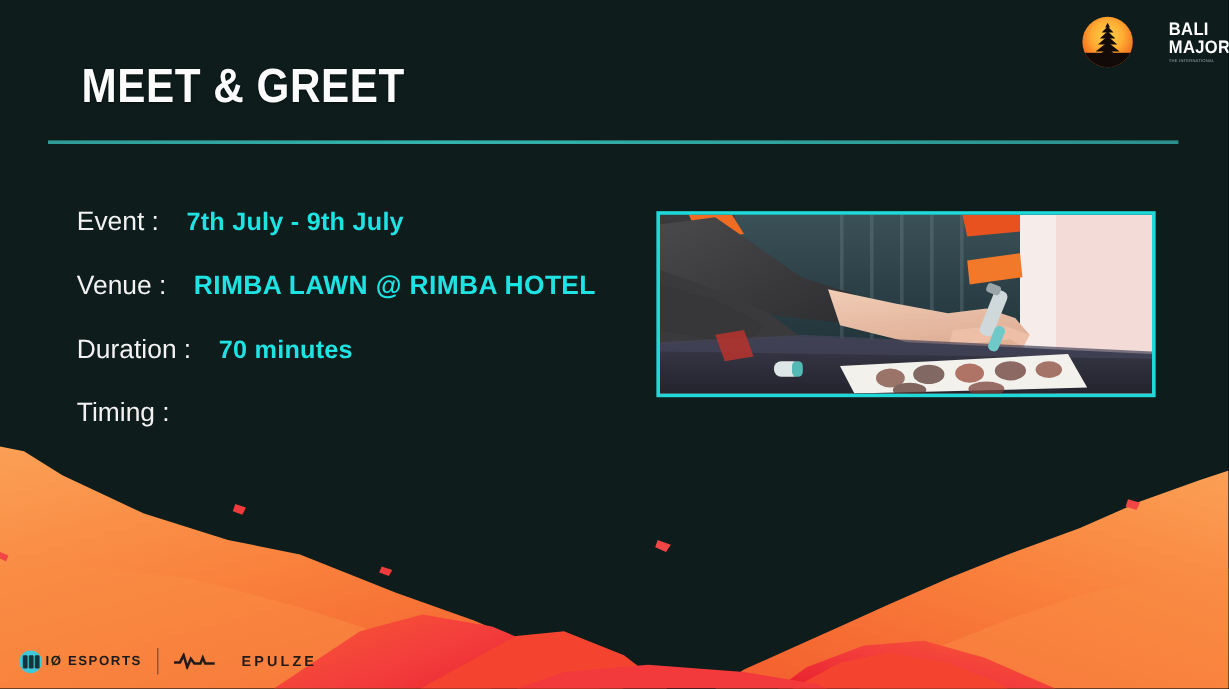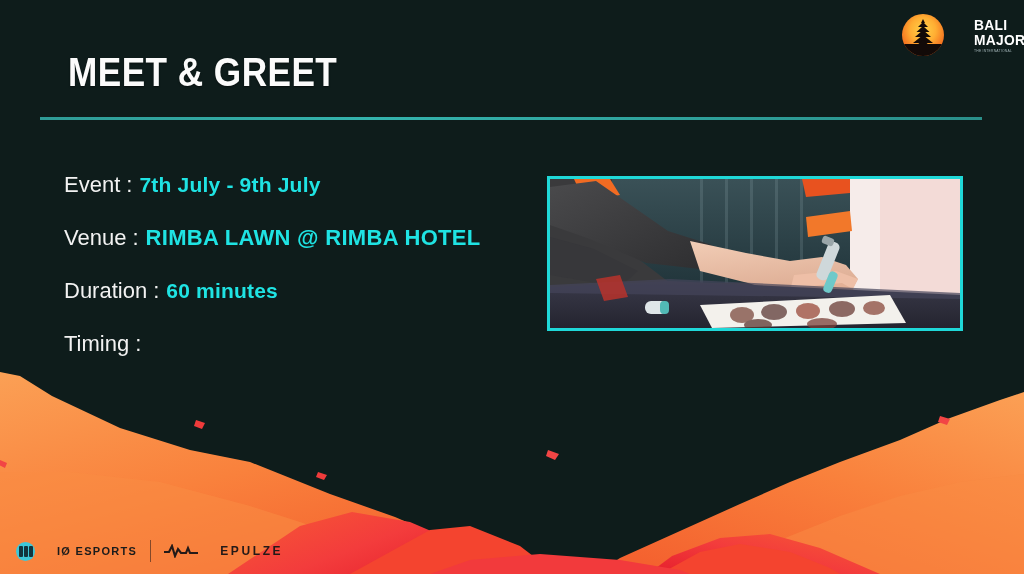--- a/index.html
+++ b/index.html
@@ -107,20 +107,21 @@
     font-size:22px;
     font-weight:400;
     color:#f2f2f2;
     margin:0 7px 0 6px;
   }
   .info-value {
     font-size:21px;
     font-weight:700;
     color:#1fe3e3;
     letter-spacing:0.2px;
+    margin-left:16px;
   }
   .info-row.timing .info-value { margin-left:6px; }
   .info-row.venue .info-value { font-size:22px; letter-spacing:0.3px; }
 
   
   #photo-frame {
     position:absolute;
     left:547px; top:176px;
     width:416px; height:155px;
     border:3px solid #1fd8d8;
@@ -129,21 +130,21 @@
   }
   #photo-frame svg { display:block; }
 
   
   #footer-logos {
     position:absolute;
     left:16px; bottom:10px;
     display:flex; align-items:center; gap:13px;
     height:26px;
   }
-  .io-logo { display:flex; align-items:center; gap:22px; }
+  .io-logo { display:flex; align-items:center; gap:3px; }
   .io-mark {
     width:19px; height:19px; border-radius:50%;
     background:#3ec8d8;
     display:flex; align-items:center; justify-content:center;
     flex:0 0 auto;
   }
   .io-mark span {
     display:block; width:4px; height:11px; background:#13343d; border-radius:1px;
     box-shadow:5px 0 0 #13343d, -5px 0 0 #13343d;
   }
@@ -247,21 +248,21 @@
 
     <div class="info-row venue">
       <span class="info-label">Venue</span>
       <span class="info-sep">:</span>
       <span class="info-value">RIMBA LAWN @ RIMBA HOTEL</span>
     </div>
 
     <div class="info-row duration">
       <span class="info-label">Duration</span>
       <span class="info-sep">:</span>
-      <span class="info-value">60 minutes</span>
+      <span class="info-value">70 minutes</span>
     </div>
 
     <div class="info-row timing">
       <span class="info-label">Timing</span>
       <span class="info-sep">:</span>
     </div>
 
   </div>
 
   <div id="photo-frame">

